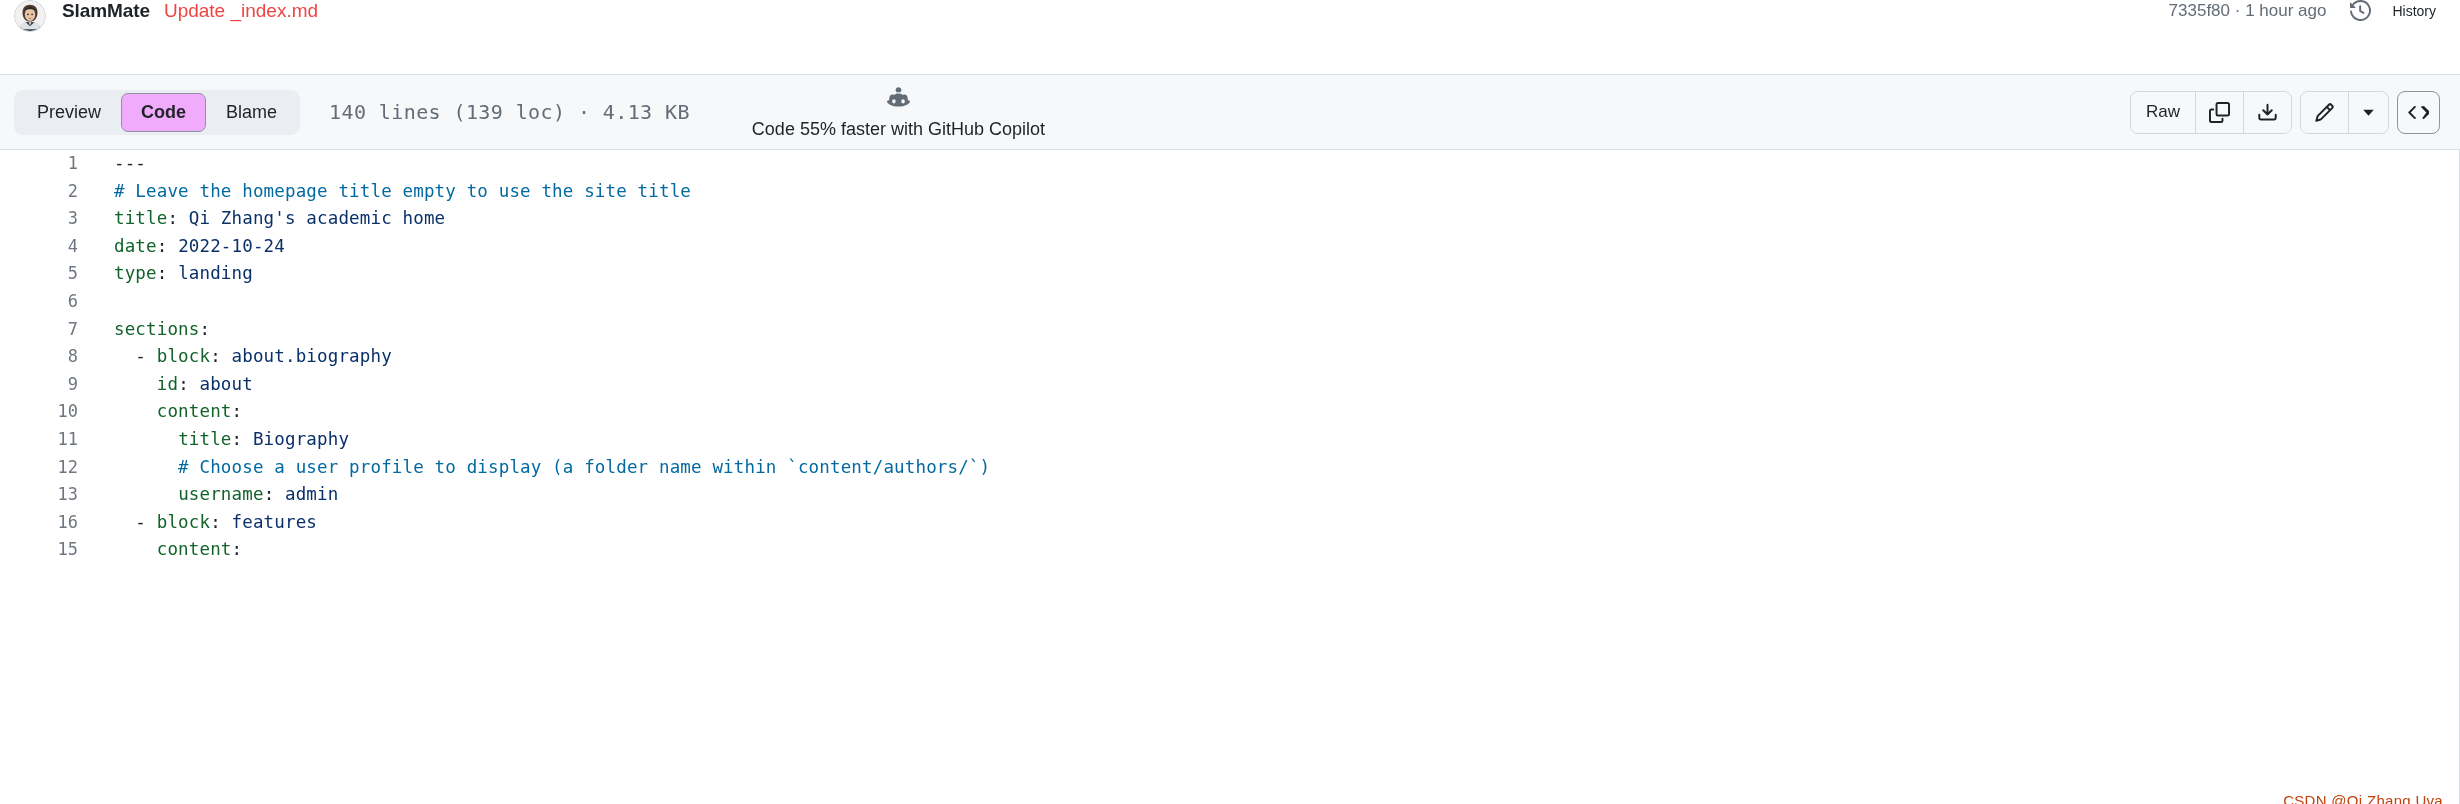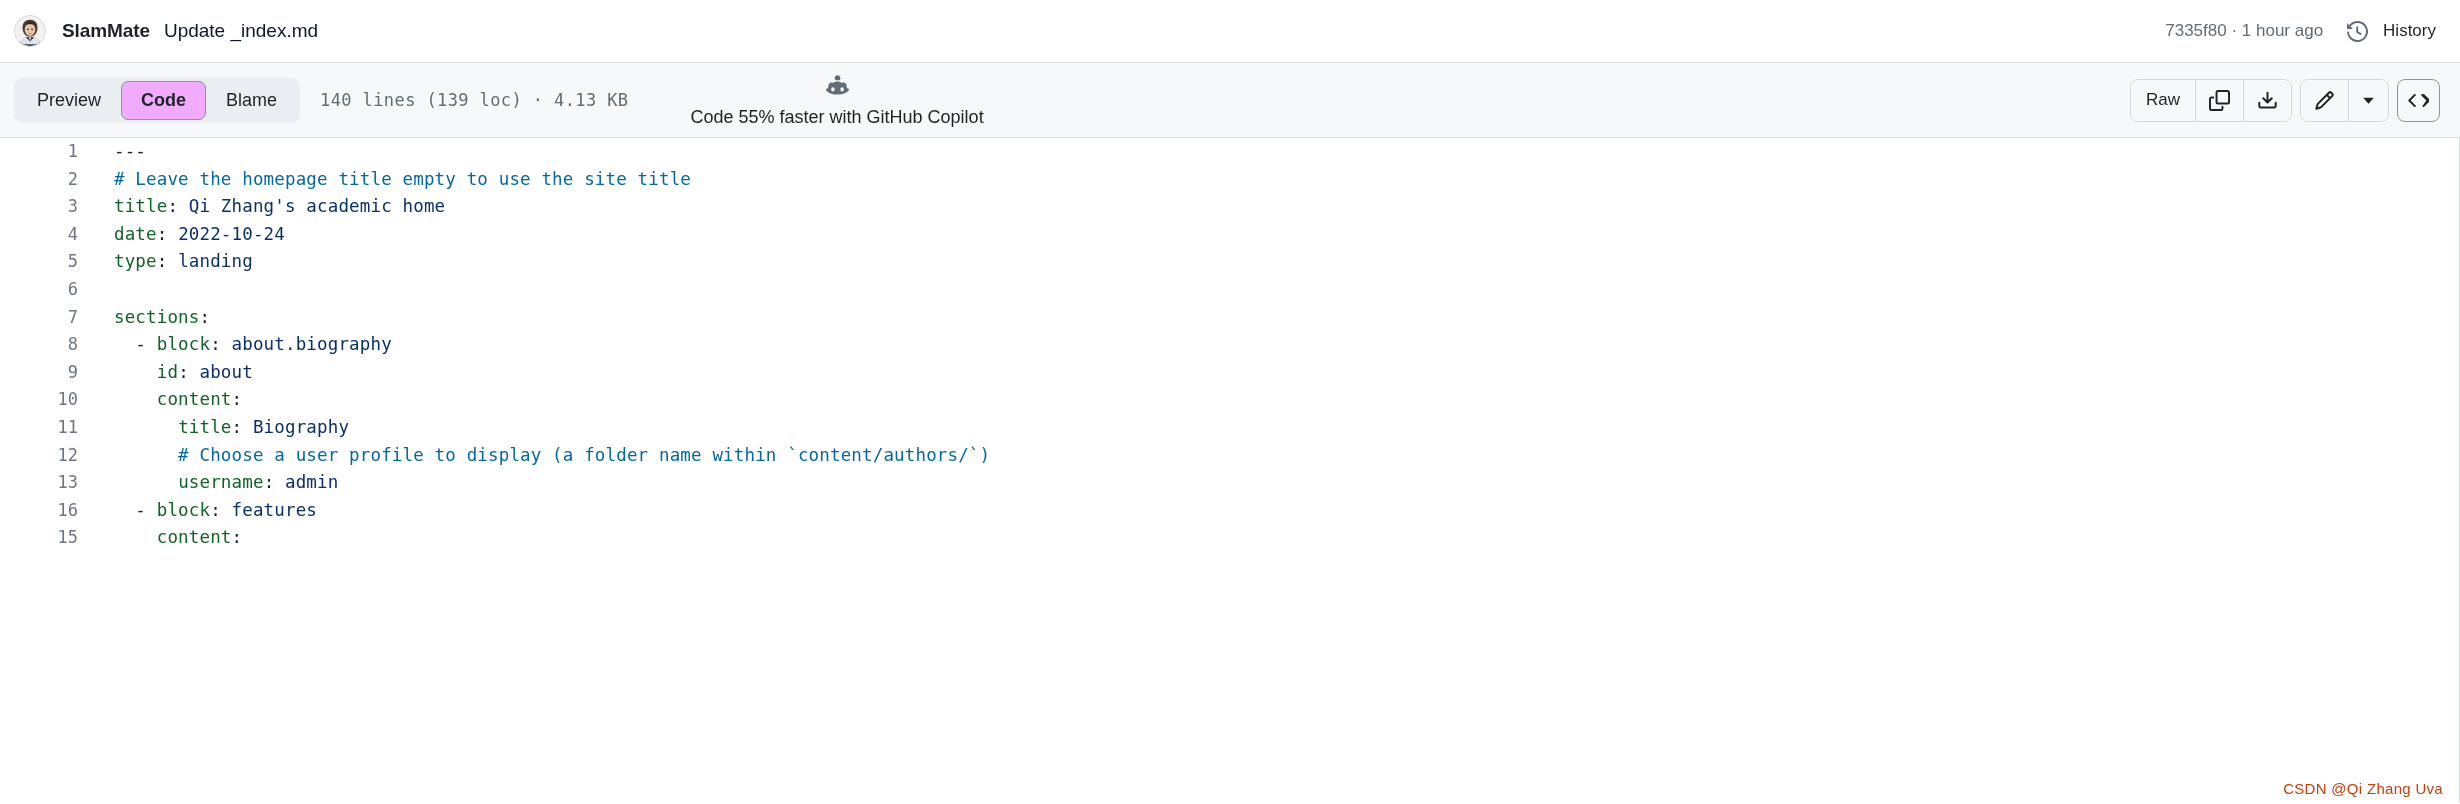--- a/index.html
+++ b/index.html
@@ -11,23 +11,23 @@
     overflow: hidden;
   }
   .page {
     position: relative;
     width: 2460px; height: 804px;
     background: #ffffff;
   }
 
   
   .commit-header {
-    height: 63px;
-    display: flex;
-    align-items: center;
+    height: 75px;
+    display: flex;
+    align-items: flex-start;
     padding: 0 24px 0 14px;
     background: #ffffff;
     border-bottom: 1px solid #d8dee4;
   }
   .avatar {
     width: 32px; height: 32px;
     border-radius: 50%;
     overflow: hidden;
     flex: 0 0 auto;
     border: 1px solid #d0d7de;
@@ -39,38 +39,38 @@
   .author {
     margin-left: 16px;
     font-size: 19px;
     font-weight: bold;
     color: #1f2328;
     letter-spacing: -0.1px;
   }
   .commit-msg {
     margin-left: 14px;
     font-size: 19px;
-    color: #0f172a;
+    color: #ef4444;
   }
   .header-right {
     margin-left: auto;
     display: flex;
     align-items: center;
     gap: 24px;
   }
   .commit-meta {
     font-size: 17px;
     color: #636c76;
     white-space: nowrap;
   }
   .history-link {
     display: flex;
     align-items: center;
-    gap: 15px;
-    font-size: 17px;
+    gap: 21px;
+    font-size: 14px;
     color: #1f2328;
     cursor: pointer;
   }
   .history-link svg { display: block; }
 
   
   .file-toolbar {
     height: 75px;
     display: flex;
     align-items: center;
@@ -100,23 +100,23 @@
     border: 1px solid transparent;
     white-space: nowrap;
   }
   .seg-btn.active {
     background: #f0abfc;
     border: 1px solid #8c959f;
     font-weight: bold;
   }
 
   .file-stats {
-    margin-left: 20px;
+    margin-left: 29px;
     font-family: "DejaVu Sans Mono", "Liberation Mono", monospace;
-    font-size: 17px;
+    font-size: 20px;
     color: #636c76;
     white-space: nowrap;
     letter-spacing: 0.4px;
   }
 
   .copilot {
     margin-left: 62px;
     display: flex;
     align-items: center;
     gap: 11px;

